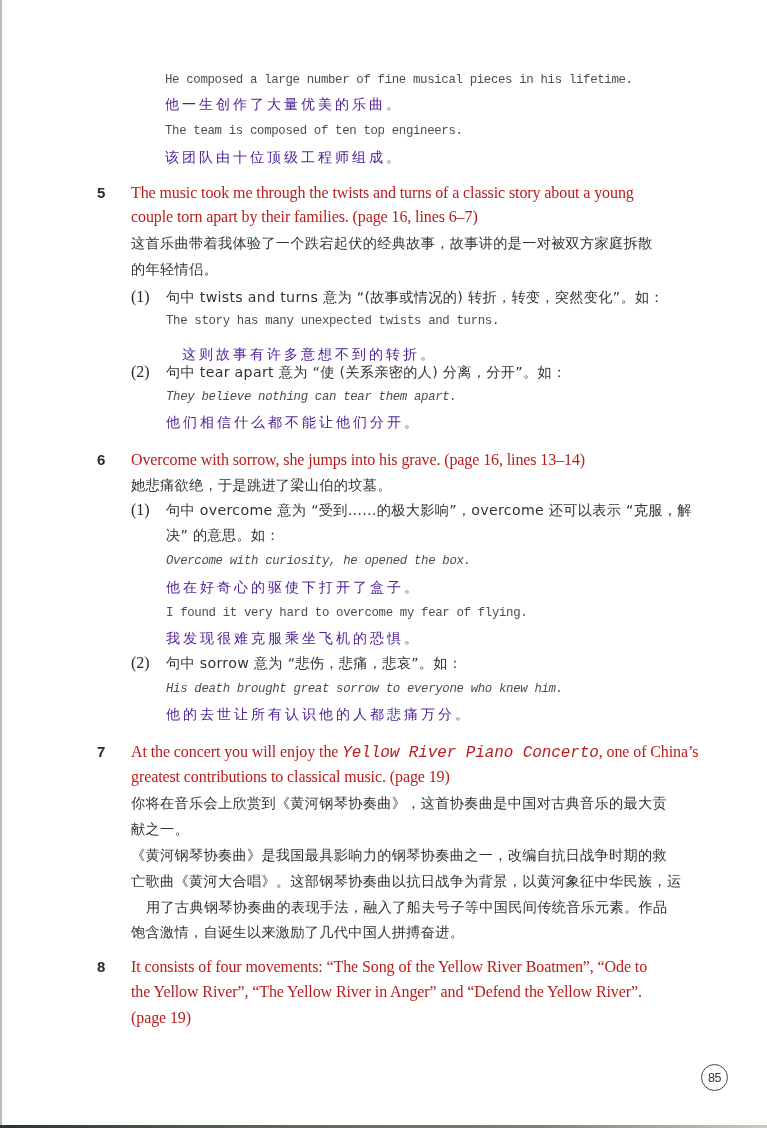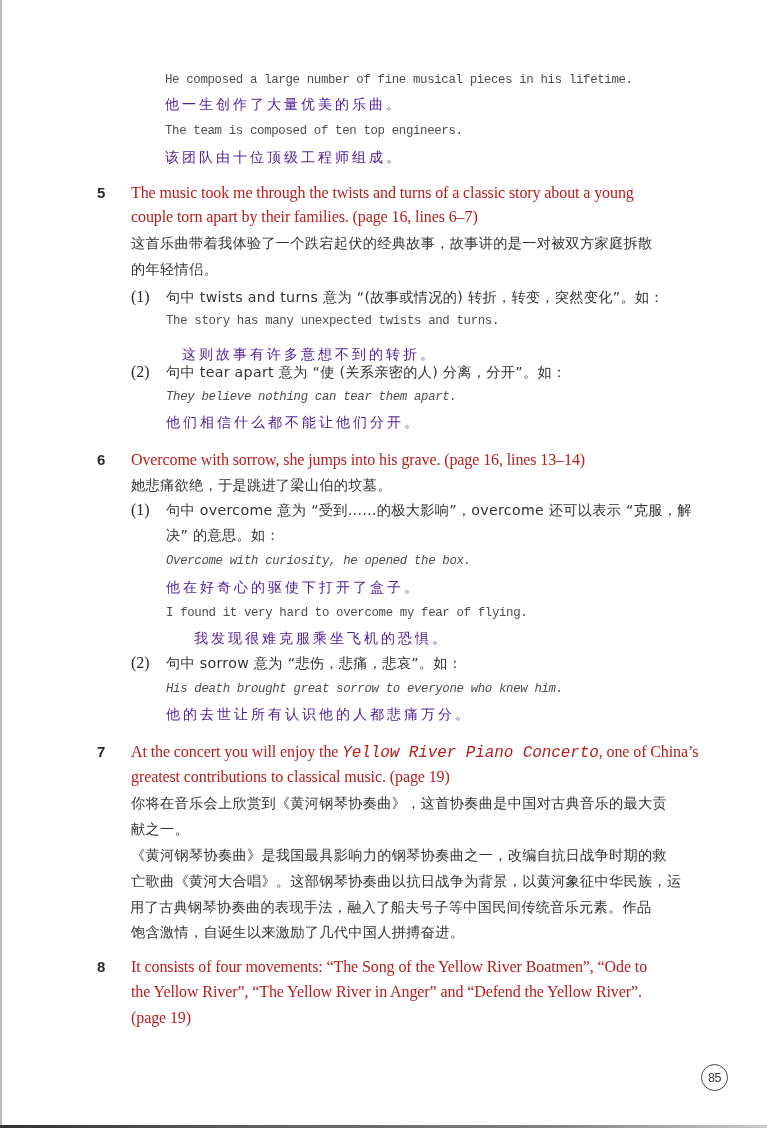--- a/index.html
+++ b/index.html
@@ -121,39 +121,39 @@
   <div class="line num" style="left:97px; top:450px;">6</div>
   <div class="line en" style="left:131px; top:450px;">Overcome with sorrow, she jumps into his grave. (page 16, lines 13–14)</div>
   <div class="line zh" style="left:131px; top:475px;">她悲痛欲绝，于是跳进了梁山伯的坟墓。</div>
 
   <div class="line sub-num" style="left:131px; top:500px;">(1)</div>
   <div class="line zh" style="left:166px; top:500px;">句中 overcome 意为 “受到……的极大影响”，overcome 还可以表示 “克服，解</div>
   <div class="line zh" style="left:166px; top:525px;">决” 的意思。如：</div>
   <div class="line ex-en" style="left:166px; top:551px;">Overcome with curiosity, he opened the box.</div>
   <div class="line ex-zh" style="left:166px; top:577px;">他在好奇心的驱使下打开了盒子。</div>
   <div class="line ex-en upright" style="left:166px; top:603px;">I found it very hard to overcome my fear of flying.</div>
-  <div class="line ex-zh" style="left:166px; top:628px;margin-left:28px;">我发现很难克服乘坐飞机的恐惧。</div>
+  <div class="line ex-zh" style="left:166px; top:628px;">我发现很难克服乘坐飞机的恐惧。</div>
 
   <div class="line sub-num" style="left:131px; top:653px;">(2)</div>
   <div class="line zh" style="left:166px; top:653px;">句中 sorrow 意为 “悲伤，悲痛，悲哀”。如：</div>
   <div class="line ex-en" style="left:166px; top:679px;">His death brought great sorrow to everyone who knew him.</div>
   <div class="line ex-zh" style="left:166px; top:704px;">他的去世让所有认识他的人都悲痛万分。</div>
 </div>
 
 <div>
   <div class="line num" style="left:97px; top:742px;">7</div>
   <div class="line en" style="left:131px; top:742px;">
     <span>At the concert you will enjoy the </span><span class="it">Yellow River Piano Concerto</span><span>, one of China’s</span>
   </div>
   <div class="line en" style="left:131px; top:767px;">greatest contributions to classical music. (page 19)</div>
   <div class="line zh" style="left:131px; top:793px;">你将在音乐会上欣赏到《黄河钢琴协奏曲》，这首协奏曲是中国对古典音乐的最大贡</div>
   <div class="line zh" style="left:131px; top:819px;">献之一。</div>
   <div class="line zh" style="left:131px; top:845px;">《黄河钢琴协奏曲》是我国最具影响力的钢琴协奏曲之一，改编自抗日战争时期的救</div>
   <div class="line zh" style="left:131px; top:871px;">亡歌曲《黄河大合唱》。这部钢琴协奏曲以抗日战争为背景，以黄河象征中华民族，运</div>
-  <div class="line zh" style="left:130px; top:897px;text-align:center;">用了古典钢琴协奏曲的表现手法，融入了船夫号子等中国民间传统音乐元素。作品</div>
+  <div class="line zh" style="left:146px; top:897px;text-align:center;">用了古典钢琴协奏曲的表现手法，融入了船夫号子等中国民间传统音乐元素。作品</div>
   <div class="line zh" style="left:131px; top:922px;">饱含激情，自诞生以来激励了几代中国人拼搏奋进。</div>
 </div>
 
 <div>
   <div class="line num" style="left:97px; top:957px;">8</div>
   <div class="line en" style="left:131px; top:957px;">It consists of four movements: “The Song of the Yellow River Boatmen”, “Ode to</div>
   <div class="line en" style="left:131px; top:982px;">the Yellow River”, “The Yellow River in Anger” and “Defend the Yellow River”.</div>
   <div class="line en" style="left:131px; top:1008px;">(page 19)</div>
 </div>
 

